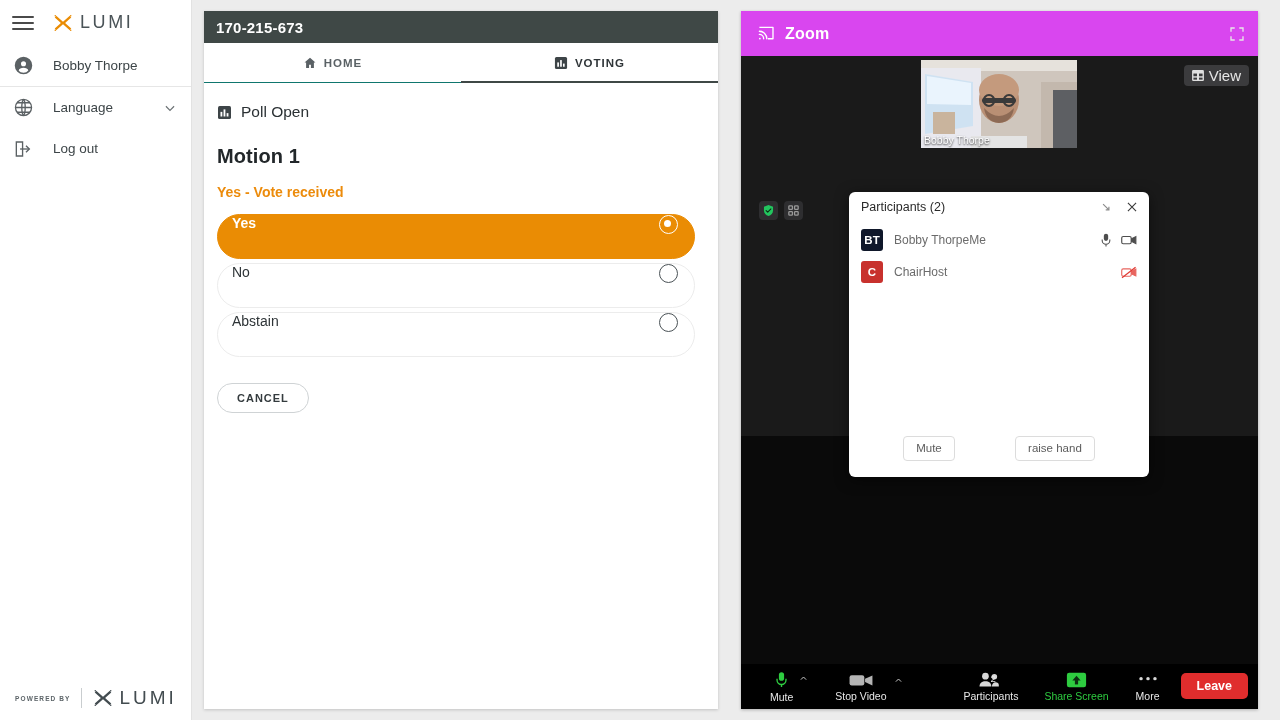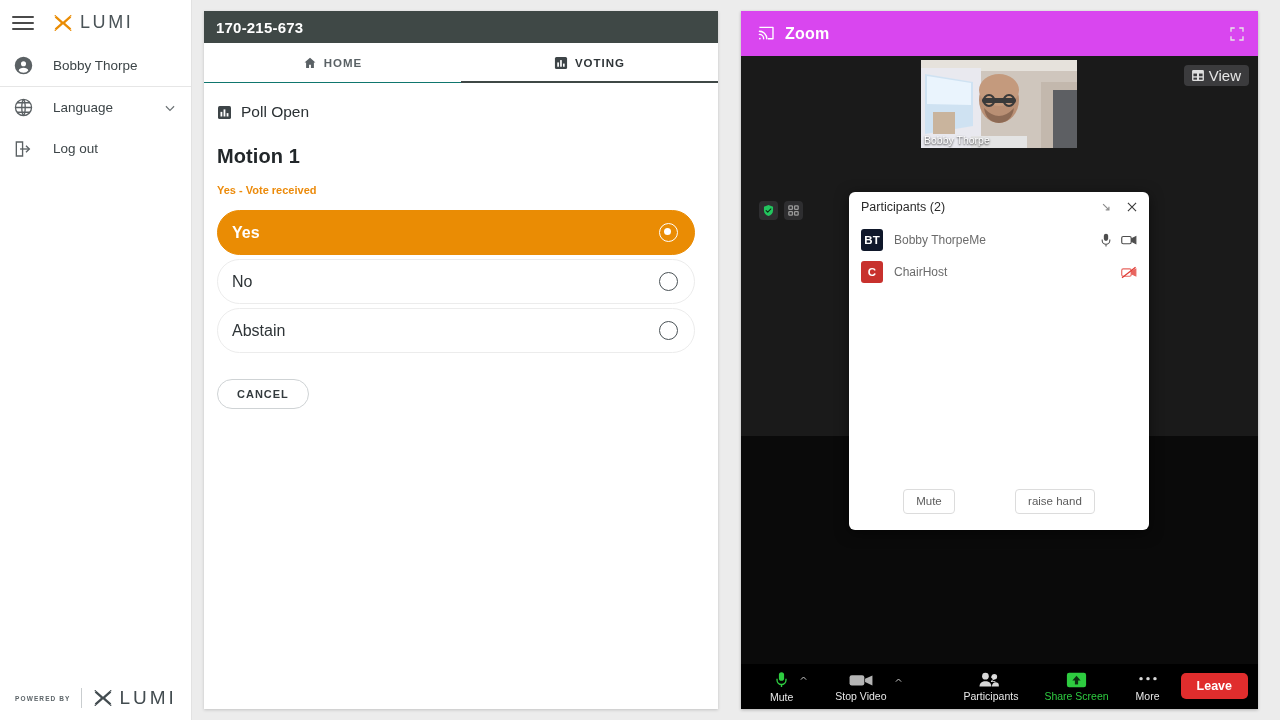--- a/index.html
+++ b/index.html
@@ -102,36 +102,36 @@
     display: flex; align-items: center; gap: 9px;
     margin-bottom: 24px;
   }
   .poll-status .sicon { width: 15px; height: 15px; display: block; }
   .poll-status .stext { font-size: 15.5px; color: #2b3134; }
   .motion-title {
     font-size: 20px; font-weight: 700; color: #22272a;
     margin-bottom: 16px; letter-spacing: 0.1px;
   }
   .vote-received {
-    font-size: 11px; font-weight: 700; color: #ec8b0b;
+    font-size: 14px; font-weight: 700; color: #ec8b0b;
     margin-bottom: 14px;
   }
 
   .options { padding-right: 5px; }
   .opt {
     position: relative;
     height: 45px;
-    display: flex; align-items: center;
+    display: flex; align-items: flex-start;
     padding: 0 16px 0 14px;
     border: 1px solid #ececec;
     border-radius: 23px;
     background: #fff;
     margin-bottom: 4px;
     cursor: pointer;
-    font-size: 16px;
+    font-size: 14px;
     color: #2e3437;
   }
   .opt .otext { flex: 1; }
   .opt.selected {
     background: #ea8c04;
     border-color: #ea8c04;
     color: #ffffff;
     font-weight: 700;
   }
   .radio {
@@ -206,21 +206,21 @@
     width: 19px; height: 19px; border-radius: 4px;
     background: #2e2e30;
     display: flex; align-items: center; justify-content: center;
     cursor: pointer;
   }
   .zoom-lower { height: 228px; background: #0a0a0a; }
 
   
   .participants {
     position: absolute; left: 108px; top: 181px;
-    width: 300px; height: 338px;
+    width: 300px; height: 285px;
     background: #ffffff;
     border-radius: 6px;
     box-shadow: 0 3px 14px rgba(0,0,0,0.5);
     display: flex; flex-direction: column;
     overflow: hidden;
   }
   .pt-head {
     height: 30px; display: flex; align-items: center;
     padding: 0 10px 0 12px;
   }

